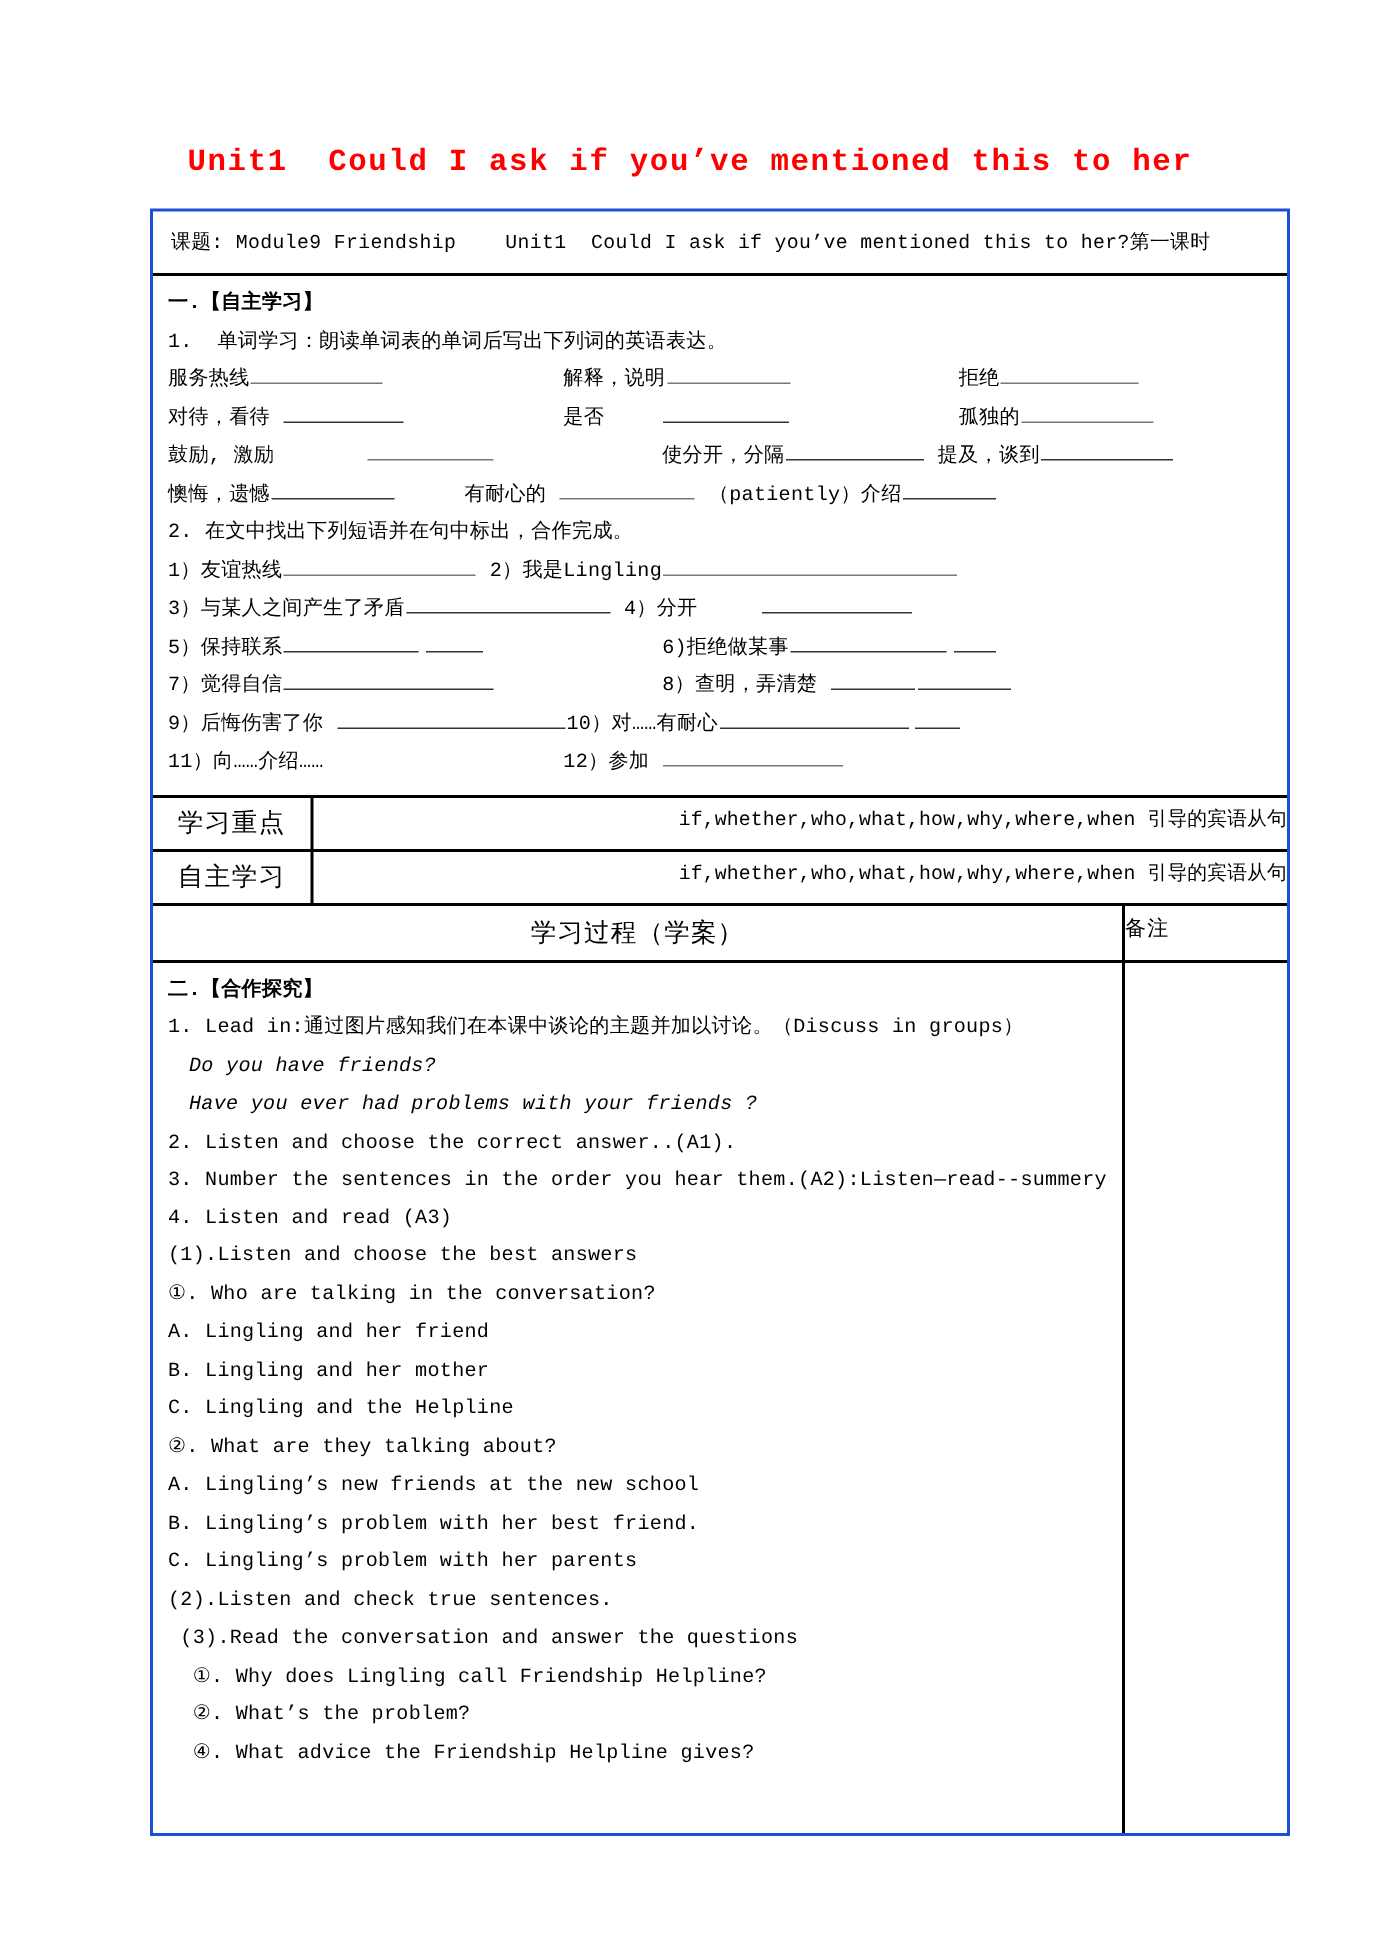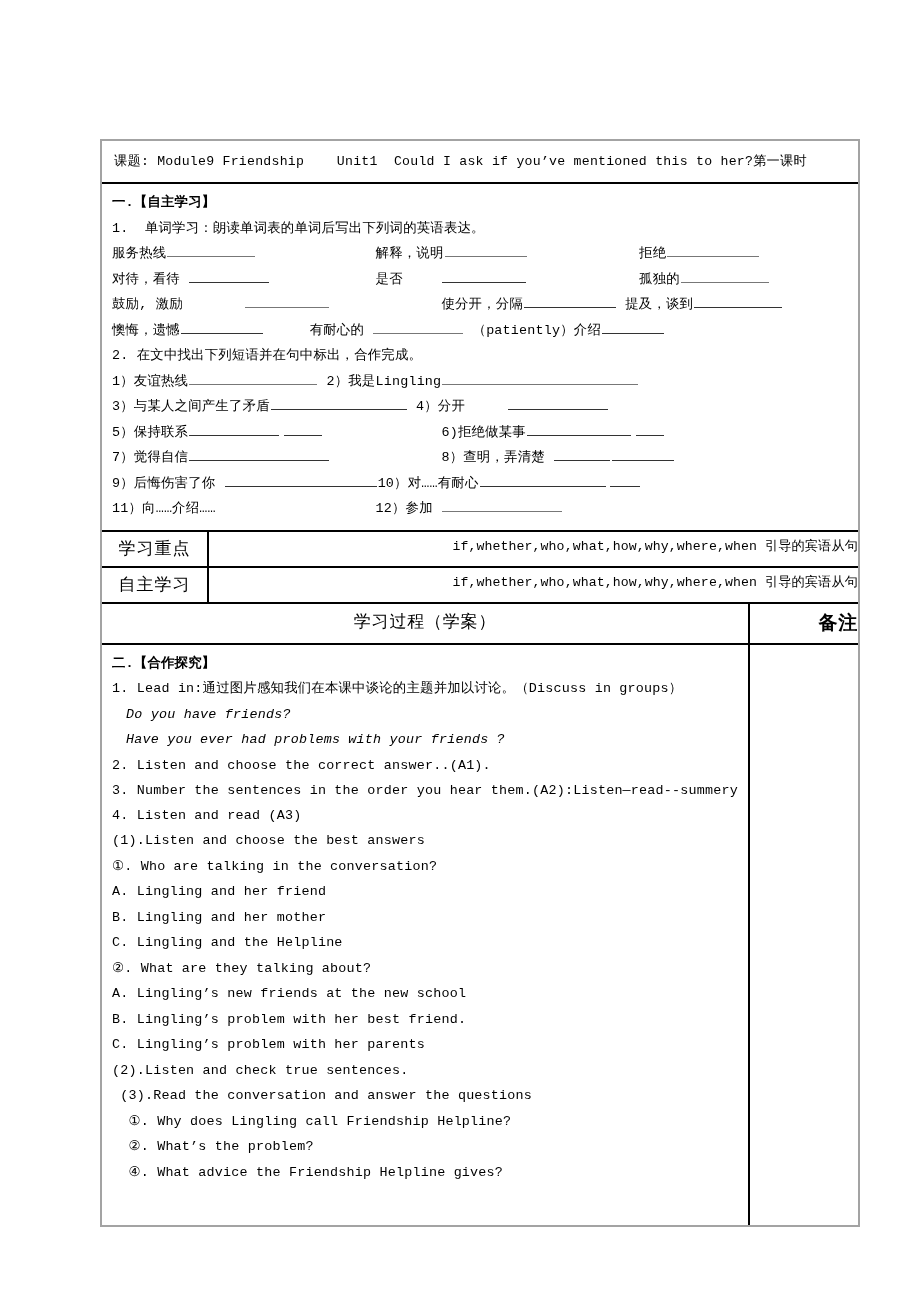--- a/index.html
+++ b/index.html
@@ -35,21 +35,21 @@
     font-family: "Liberation Mono", "DejaVu Sans Mono", monospace;
     white-space: pre;
   }
 
   
   .sheet {
     position: absolute;
     left: 100px;
     top: 139px;
     width: 760px;
-    border: 2px solid #a3a3a3;
+    border: 2px solid #1d4ed8;
     box-sizing: border-box;
     background: #fff;
   }
   .row {
     border-bottom: 2px solid #000;
     box-sizing: border-box;
   }
   .row:last-child { border-bottom: none; }
 
   .subject-row {
@@ -124,26 +124,25 @@
     flex: 1 1 auto;
     text-align: center;
     font-size: 17px;
     padding: 6px 0 7px 0;
     border-right: 2px solid #000;
     letter-spacing: 0.8px;
   }
   .proc-hdr-note {
     width: 108px;
     flex: 0 0 108px;
-    text-align: right;
-    font-size: 19px;
+    text-align: left;
+    font-size: 14px;
     padding: 6px 0 7px 0;
     letter-spacing: 0.8px;
     box-sizing: border-box;
-    font-weight: bold;
   }
 
   
   .proc-body {
     display: flex;
     min-height: 580px;
   }
   .proc-main {
     flex: 1 1 auto;
     border-right: 2px solid #000;
@@ -158,20 +157,21 @@
   .ital {
     font-style: italic;
     letter-spacing: 0.2px;
   }
 </style>
 </head>
 <body>
 
 <div class="page">
 
+  <div class="doc-title">Unit1  Could I ask if you’ve mentioned this to her</div>
 
   <div class="sheet">
 
     <div class="row subject-row">课题: Module9 Friendship    Unit1  Could I ask if you’ve mentioned this to her?第一课时</div>
 
     <div class="row block">
 
       <div class="ln cn hdr-cn">一.【自主学习】</div>
 
       <div class="ln cn">1.  单词学习：朗读单词表的单词后写出下列词的英语表达。</div>

